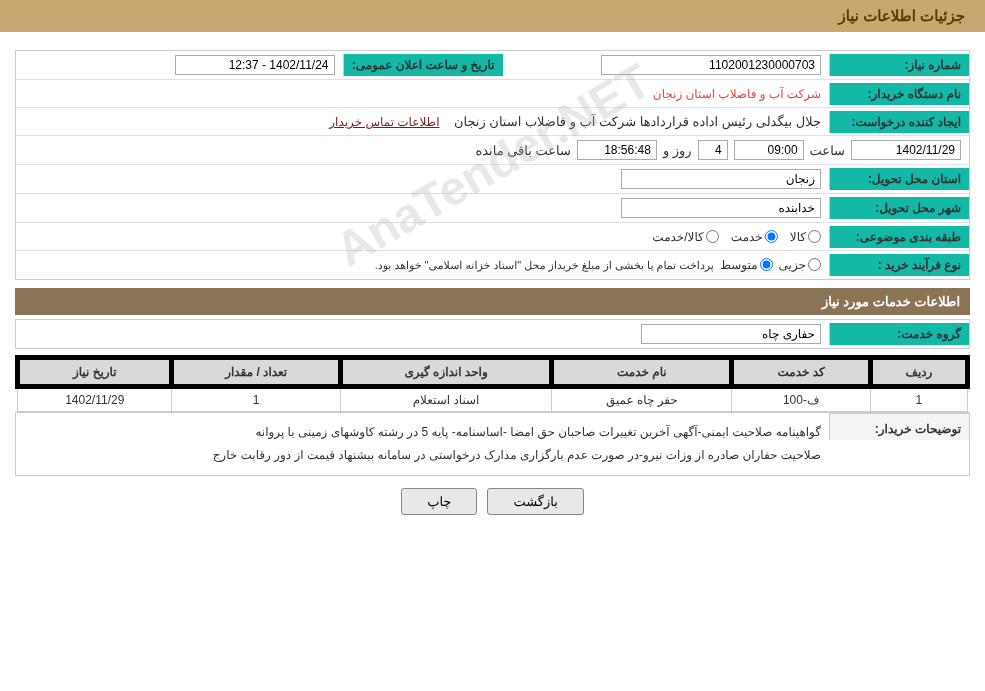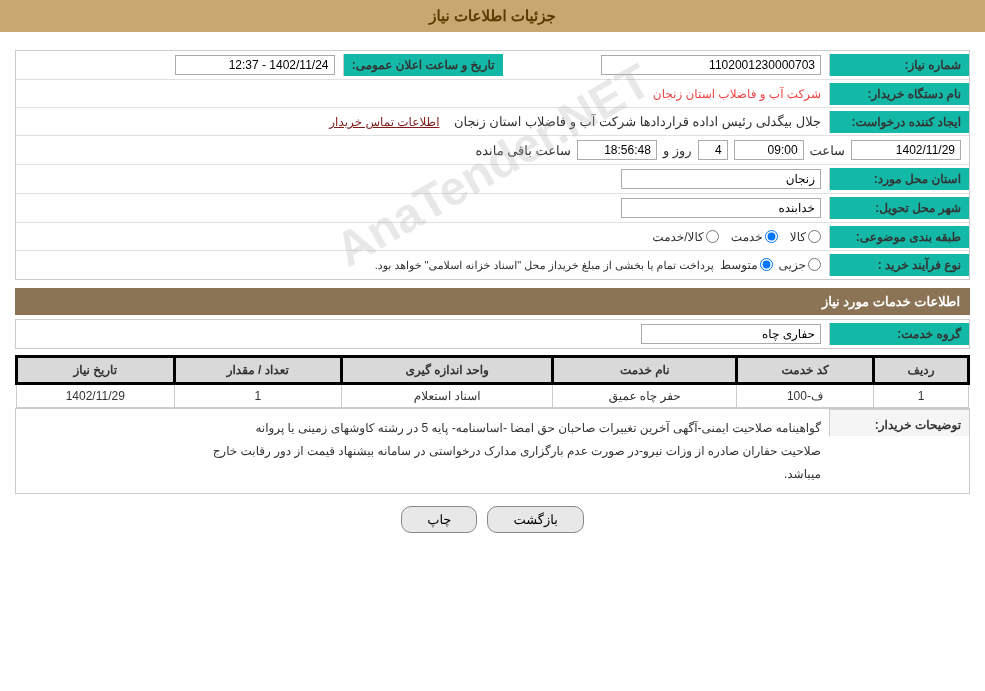--- a/index.html
+++ b/index.html
@@ -97,21 +97,21 @@
       margin-bottom: 8px;
     }
     .service-table {
       width: 100%;
       border-collapse: collapse;
       font-size: 12px;
       margin-top: 4px;
     }
     .service-table th {
       background: #d9d9d9;
-      border: 3px solid #000000;
+      border: 5px solid #000000;
       padding: 5px 8px;
       text-align: center;
       font-weight: bold;
     }
     .service-table td {
       border: 1px solid #ccc;
       padding: 4px 8px;
       text-align: center;
     }
     .service-table tr:nth-child(even) {
@@ -148,21 +148,21 @@
       gap: 10px;
       margin: 12px 0;
     }
     .btn {
       padding: 5px 25px;
       font-size: 13px;
       font-family: Tahoma, Arial, sans-serif;
       border: 1px solid #888;
       cursor: pointer;
       background: #e8e8e8;
-      border-radius: 10px;
+      border-radius: 3px;
     }
     .radio-group {
       display: flex;
       align-items: center;
       gap: 12px;
     }
     .radio-item {
       display: flex;
       align-items: flex-start;
       gap: 2px;
@@ -182,21 +182,21 @@
       pointer-events: none;
       z-index: 1;
       white-space: nowrap;
     }
     .section-header {
       background: #c8a870;
       color: #5c3a00;
       padding: 7px 20px;
       font-size: 15px;
       font-weight: bold;
-      text-align: center;
+      text-align: right;
       margin-bottom: 8px;
     }
   </style>
 </head>
 <body>
 
 <div class="page-container">
 
   <div class="section-header">
     <span>جزئیات اطلاعات نیاز</span>
@@ -242,21 +242,21 @@
             <input type="text" class="input-field" style="width: 70px;" readonly="" value="09:00">
             <input type="text" class="input-field" style="width: 30px;" readonly="" value="4">
             <span>روز و</span>
             <input type="text" class="input-field" style="width: 80px;" readonly="" value="18:56:48">
             <span>ساعت باقی مانده</span>
           </div>
         </div>
       </div>
 
       <div class="info-row">
-        <div class="label-cell">استان محل مورد:</div>
+        <div class="label-cell">استان محل تحویل:</div>
         <div class="value-cell">
           <input type="text" class="input-field" style="width: 200px;" readonly="" value="زنجان">
         </div>
       </div>
 
       <div class="info-row">
         <div class="label-cell">شهر محل تحویل:</div>
         <div class="value-cell">
           <input type="text" class="input-field" style="width: 200px;" readonly="" value="خدابنده">
         </div>
@@ -333,21 +333,20 @@
           </tr>
         </tbody>
       </table>
     </div>
 
     <div class="buyer-row">
       <div class="buyer-label">توضیحات خریدار:</div>
       <div class="buyer-content">
         <div>گواهینامه صلاحیت ایمنی-آگهی آخرین تغییرات صاحبان حق امضا -اساسنامه- پایه 5 در رشته کاوشهای زمینی یا پروانه</div>
         <div>صلاحیت حفاران صادره از وزات نیرو-در صورت عدم بارگزاری مدارک درخواستی در سامانه بیشنهاد قیمت از دور رقابت خارج</div>
-        <div>میباشد.</div>
       </div>
     </div>
 
     <div class="buttons-row">
       <button class="btn">بازگشت</button>
       <button class="btn">چاپ</button>
     </div>
   </div>
 </div>
 

